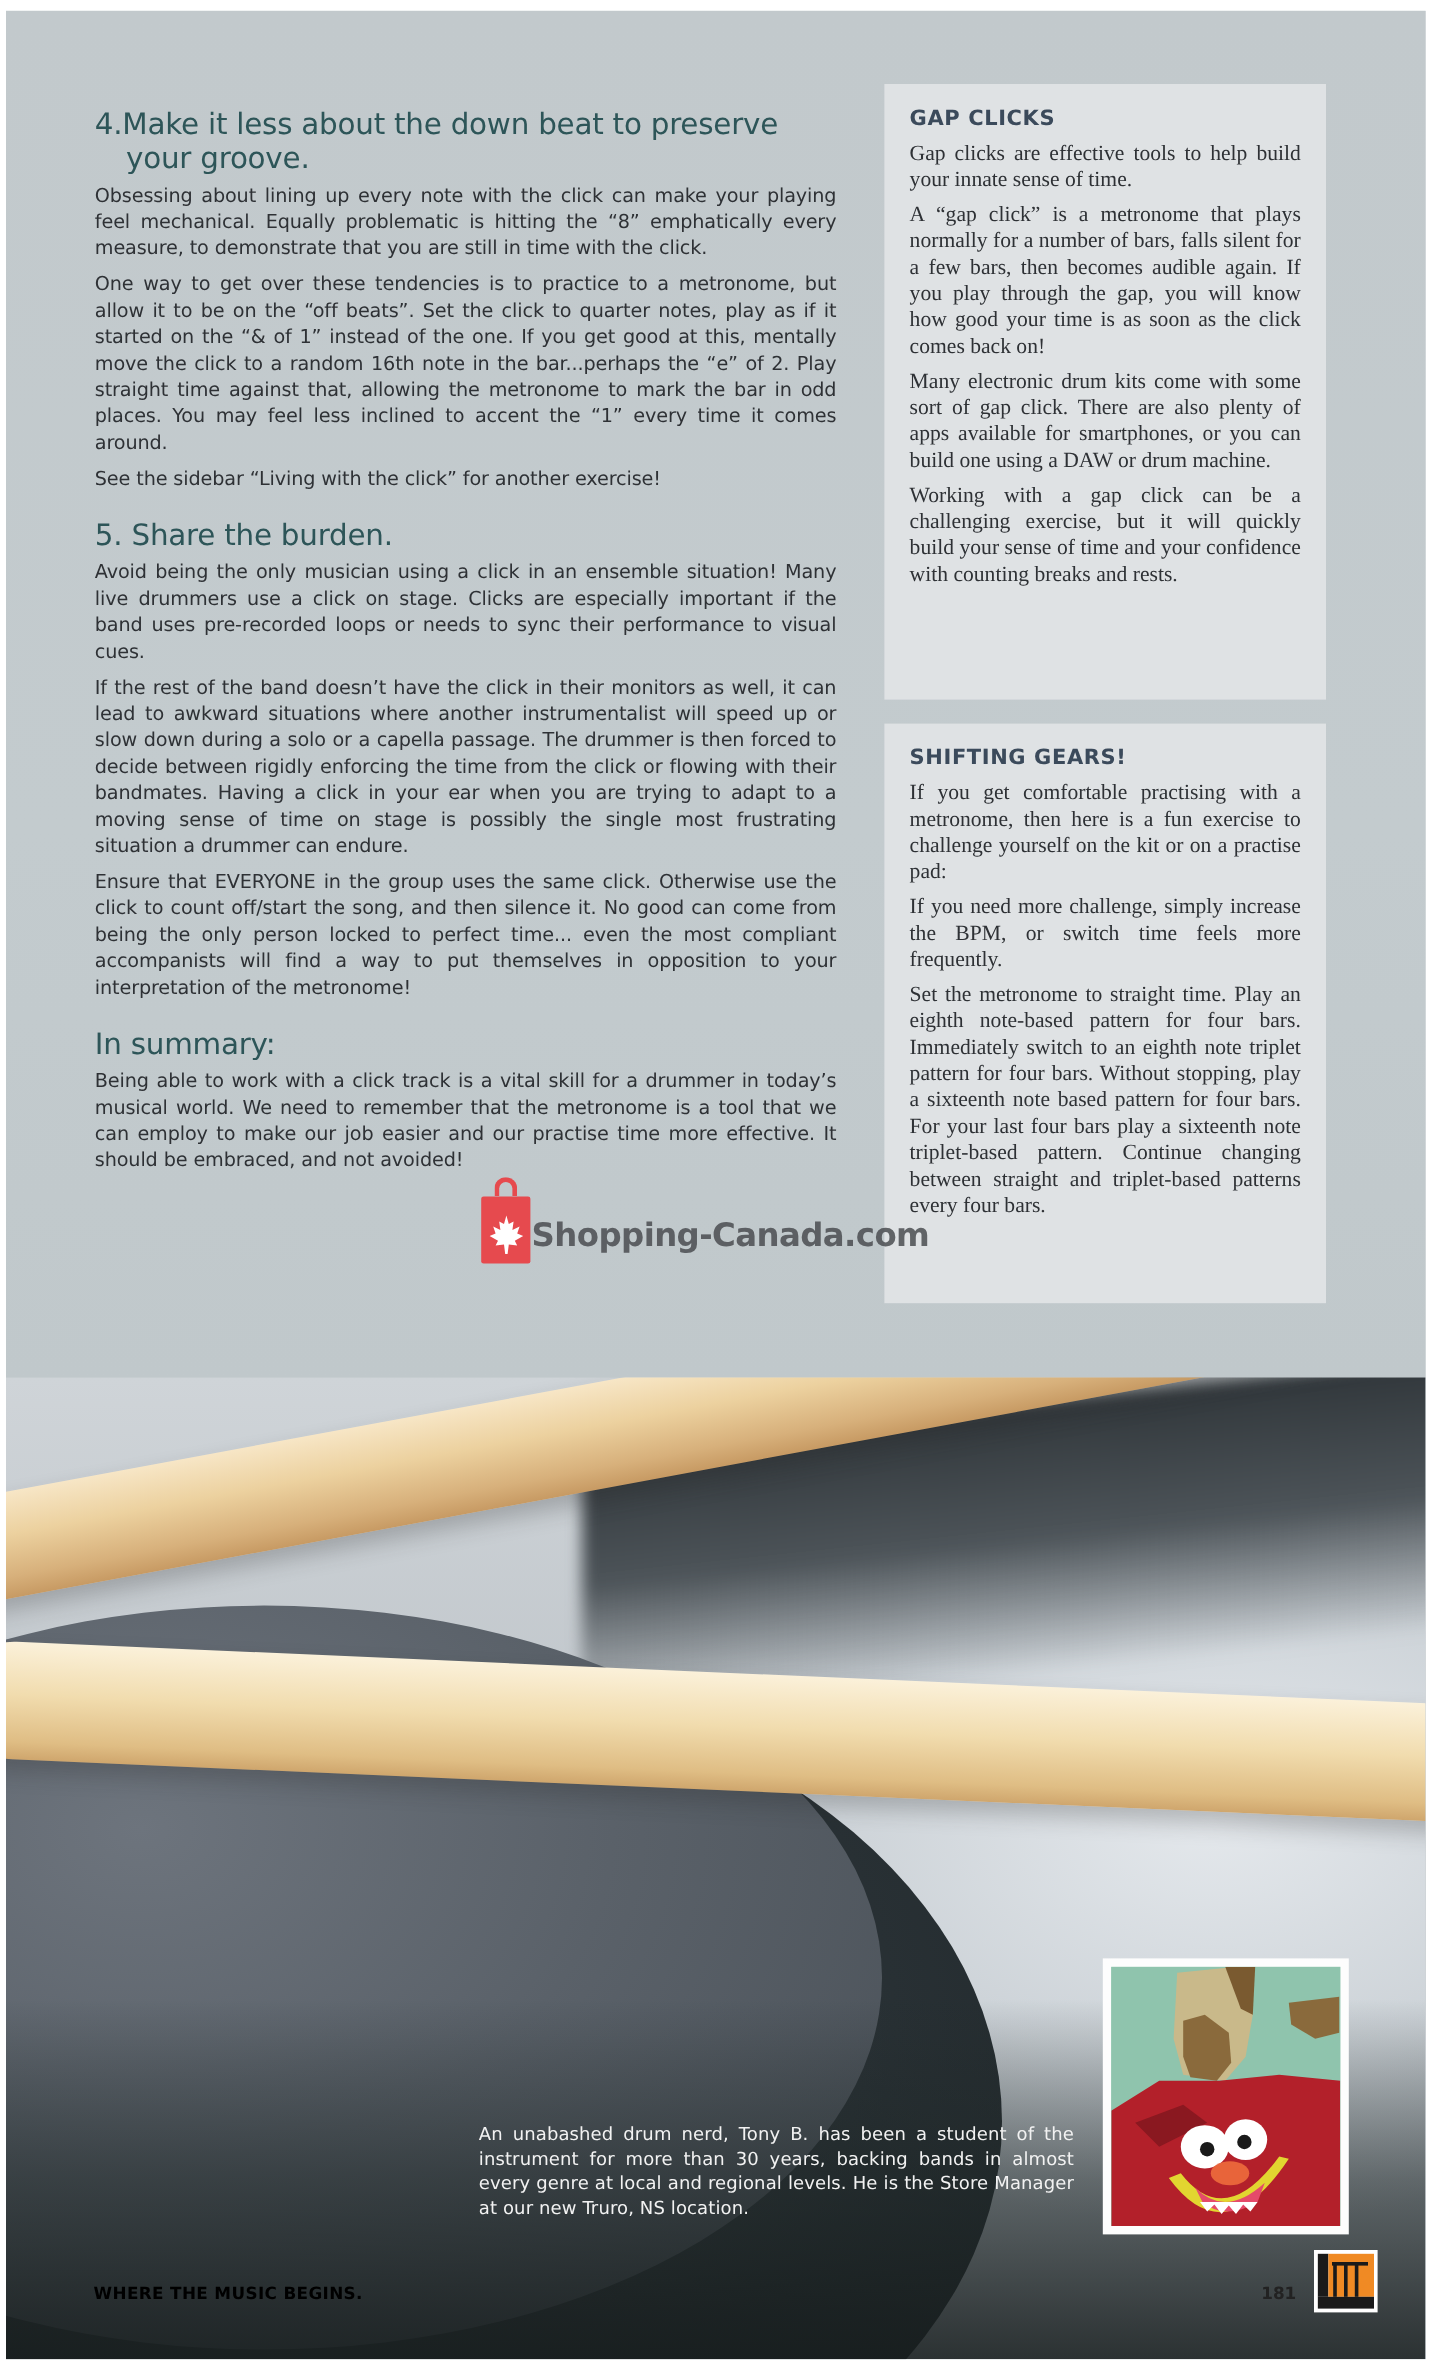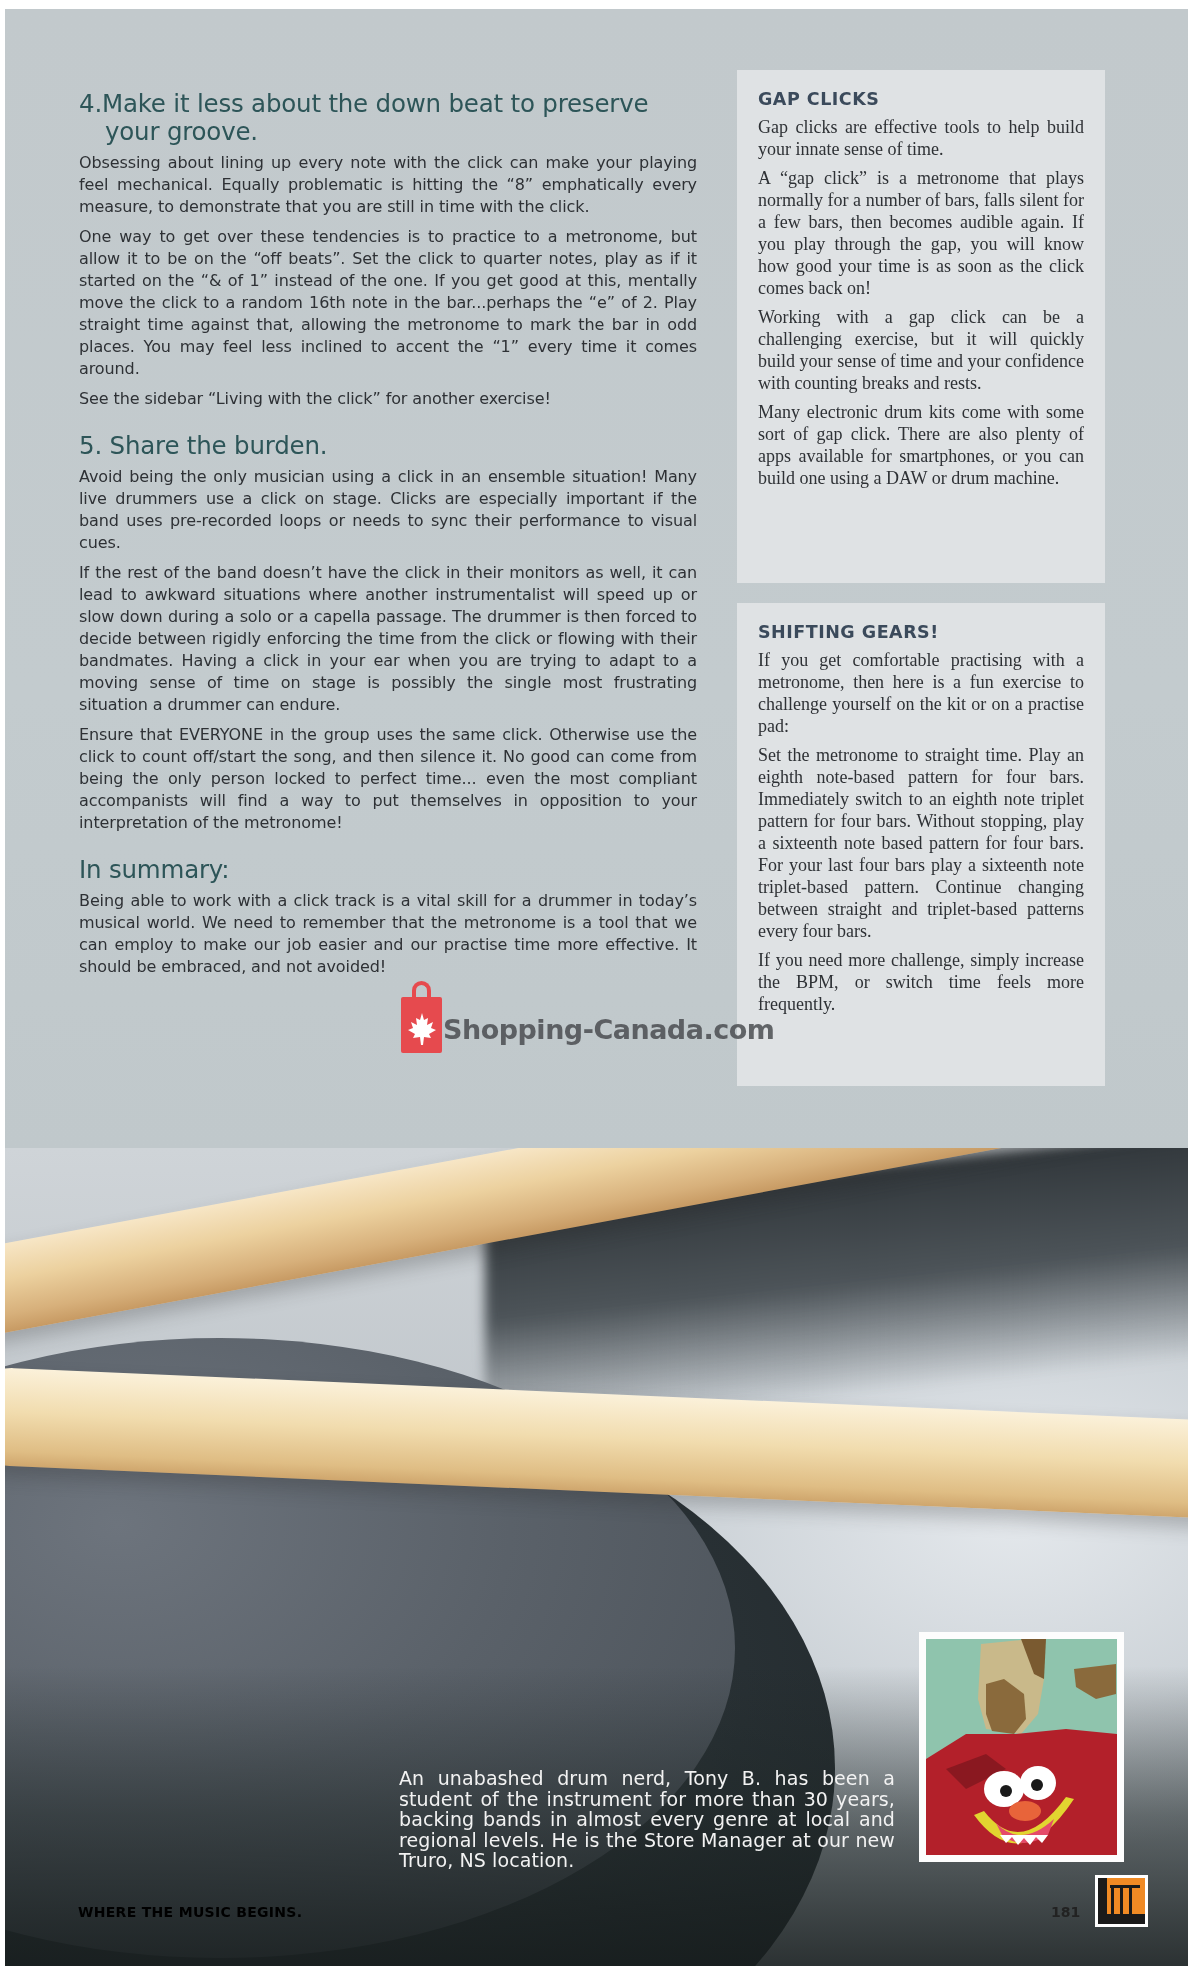--- a/index.html
+++ b/index.html
@@ -97,21 +97,21 @@
   .stick-1 { left: -80px; top: 110px; width: 1400px; height: 88px; transform: rotate(-10.5deg); transform-origin: 0 0; }
   .stick-2 { left: -40px; top: 218px; width: 1300px; height: 98px; transform: rotate(2.5deg); transform-origin: 0 0;
              background: linear-gradient(180deg, #fbf1da 0%, #f1dcae 45%, #dfbd84 85%, #cfa66d 100%); }
   .photo .bottom-dark {
     position: absolute; left: 0; bottom: 0; width: 100%; height: 300px;
     background: linear-gradient(180deg, rgba(30,38,38,0) 0%, rgba(30,38,38,0.55) 50%, rgba(22,28,28,0.85) 100%);
   }
 
   .bio {
     position: absolute; left: 394px; top: 1759px; width: 496px; color: #f2f2f2;
-    font-size: 19px; line-height: 20.5px; text-align: justify; margin: 0;
+    font-size: 15px; line-height: 20.5px; text-align: justify; margin: 0;
     letter-spacing: 0.1px;
   }
   .portrait {
     position: absolute; left: 914px; top: 1623px; width: 205px; height: 230px;
     background: #fdfdfd; box-sizing: border-box; padding: 7px 7px;
   }
   .portrait-inner { width: 100%; height: 100%; background: #8fc4ad; position: relative; overflow: hidden; }
   .tagline {
     position: absolute; left: 73px; top: 1895px; color: #000000;
     font-size: 14px; font-weight: bold; letter-spacing: 0.3px;
@@ -143,29 +143,29 @@
     <p>Ensure that EVERYONE in the group uses the same click. Otherwise use the click to count off/start the song, and then silence it. No good can come from being the only person locked to perfect time... even the most compliant accompanists will find a way to put themselves in opposition to your interpretation of the metronome!</p>
 
     <h2 class="summary">In summary:</h2>
     <p>Being able to work with a click track is a vital skill for a drummer in today’s musical world. We need to remember that the metronome is a tool that we can employ to make our job easier and our practise time more effective. It should be embraced, and not avoided!</p>
   </div>
 
   <div class="sidebar sb-gap">
     <h3>GAP CLICKS</h3>
     <p>Gap clicks are effective tools to help build your innate sense of time.</p>
     <p>A “gap click” is a metronome that plays normally for a number of bars, falls silent for a few bars, then becomes audible again. If you play through the gap, you will know how good your time is as soon as the click comes back on!</p>
+    <p>Many electronic drum kits come with some sort of gap click. There are also plenty of apps available for smartphones, or you can build one using a DAW or drum machine.</p>
     <p>Working with a gap click can be a challenging exercise, but it will quickly build your sense of time and your confidence with counting breaks and rests.</p>
-    <p>Many electronic drum kits come with some sort of gap click. There are also plenty of apps available for smartphones, or you can build one using a DAW or drum machine.</p>
   </div>
 
   <div class="sidebar sb-shift">
     <h3>SHIFTING GEARS!</h3>
     <p>If you get comfortable practising with a metronome, then here is a fun exercise to challenge yourself on the kit or on a practise pad:</p>
+    <p>If you need more challenge, simply increase the BPM, or switch time feels more frequently.</p>
     <p>Set the metronome to straight time. Play an eighth note-based pattern for four bars. Immediately switch to an eighth note triplet pattern for four bars. Without stopping, play a sixteenth note based pattern for four bars. For your last four bars play a sixteenth note triplet-based pattern. Continue changing between straight and triplet-based patterns every four bars.</p>
-    <p>If you need more challenge, simply increase the BPM, or switch time feels more frequently.</p>
   </div>
 
   <div class="photo">
     <div class="bg-right"></div>
     <div class="back-shadow"></div>
     <div class="pad-rim"></div>
     <div class="pad-top"></div>
     <div class="stick stick-1"></div>
     <div class="stick stick-2"></div>
     <div class="bottom-dark"></div>

